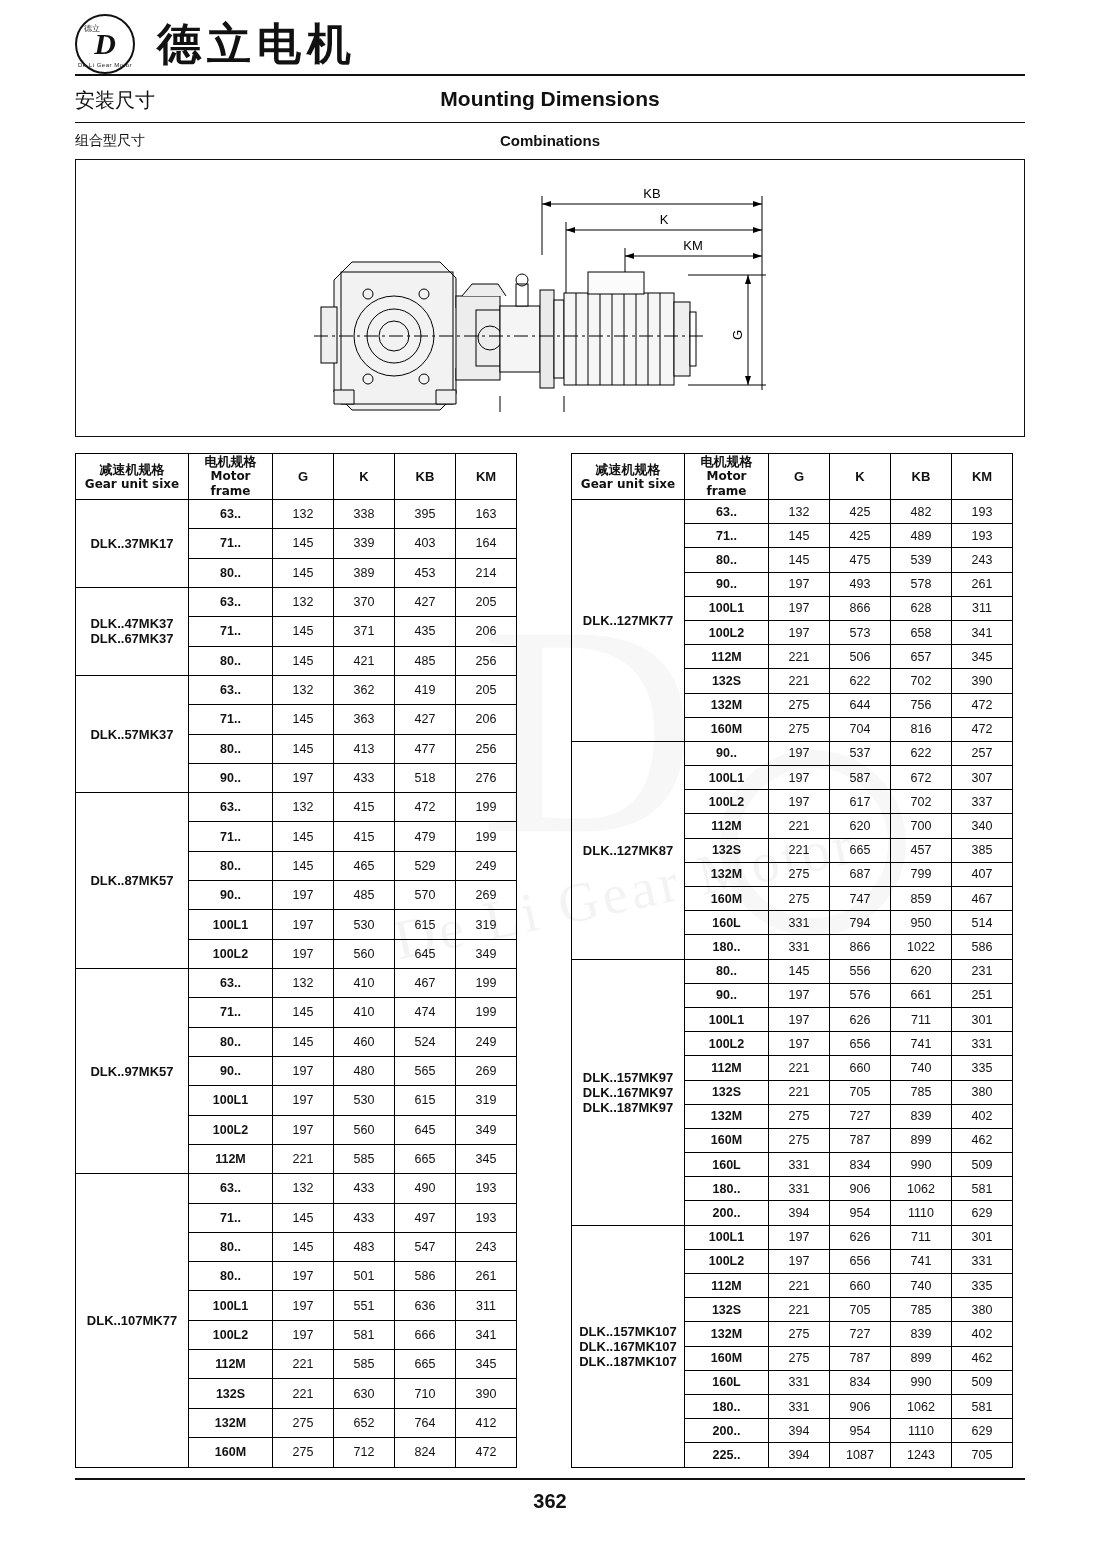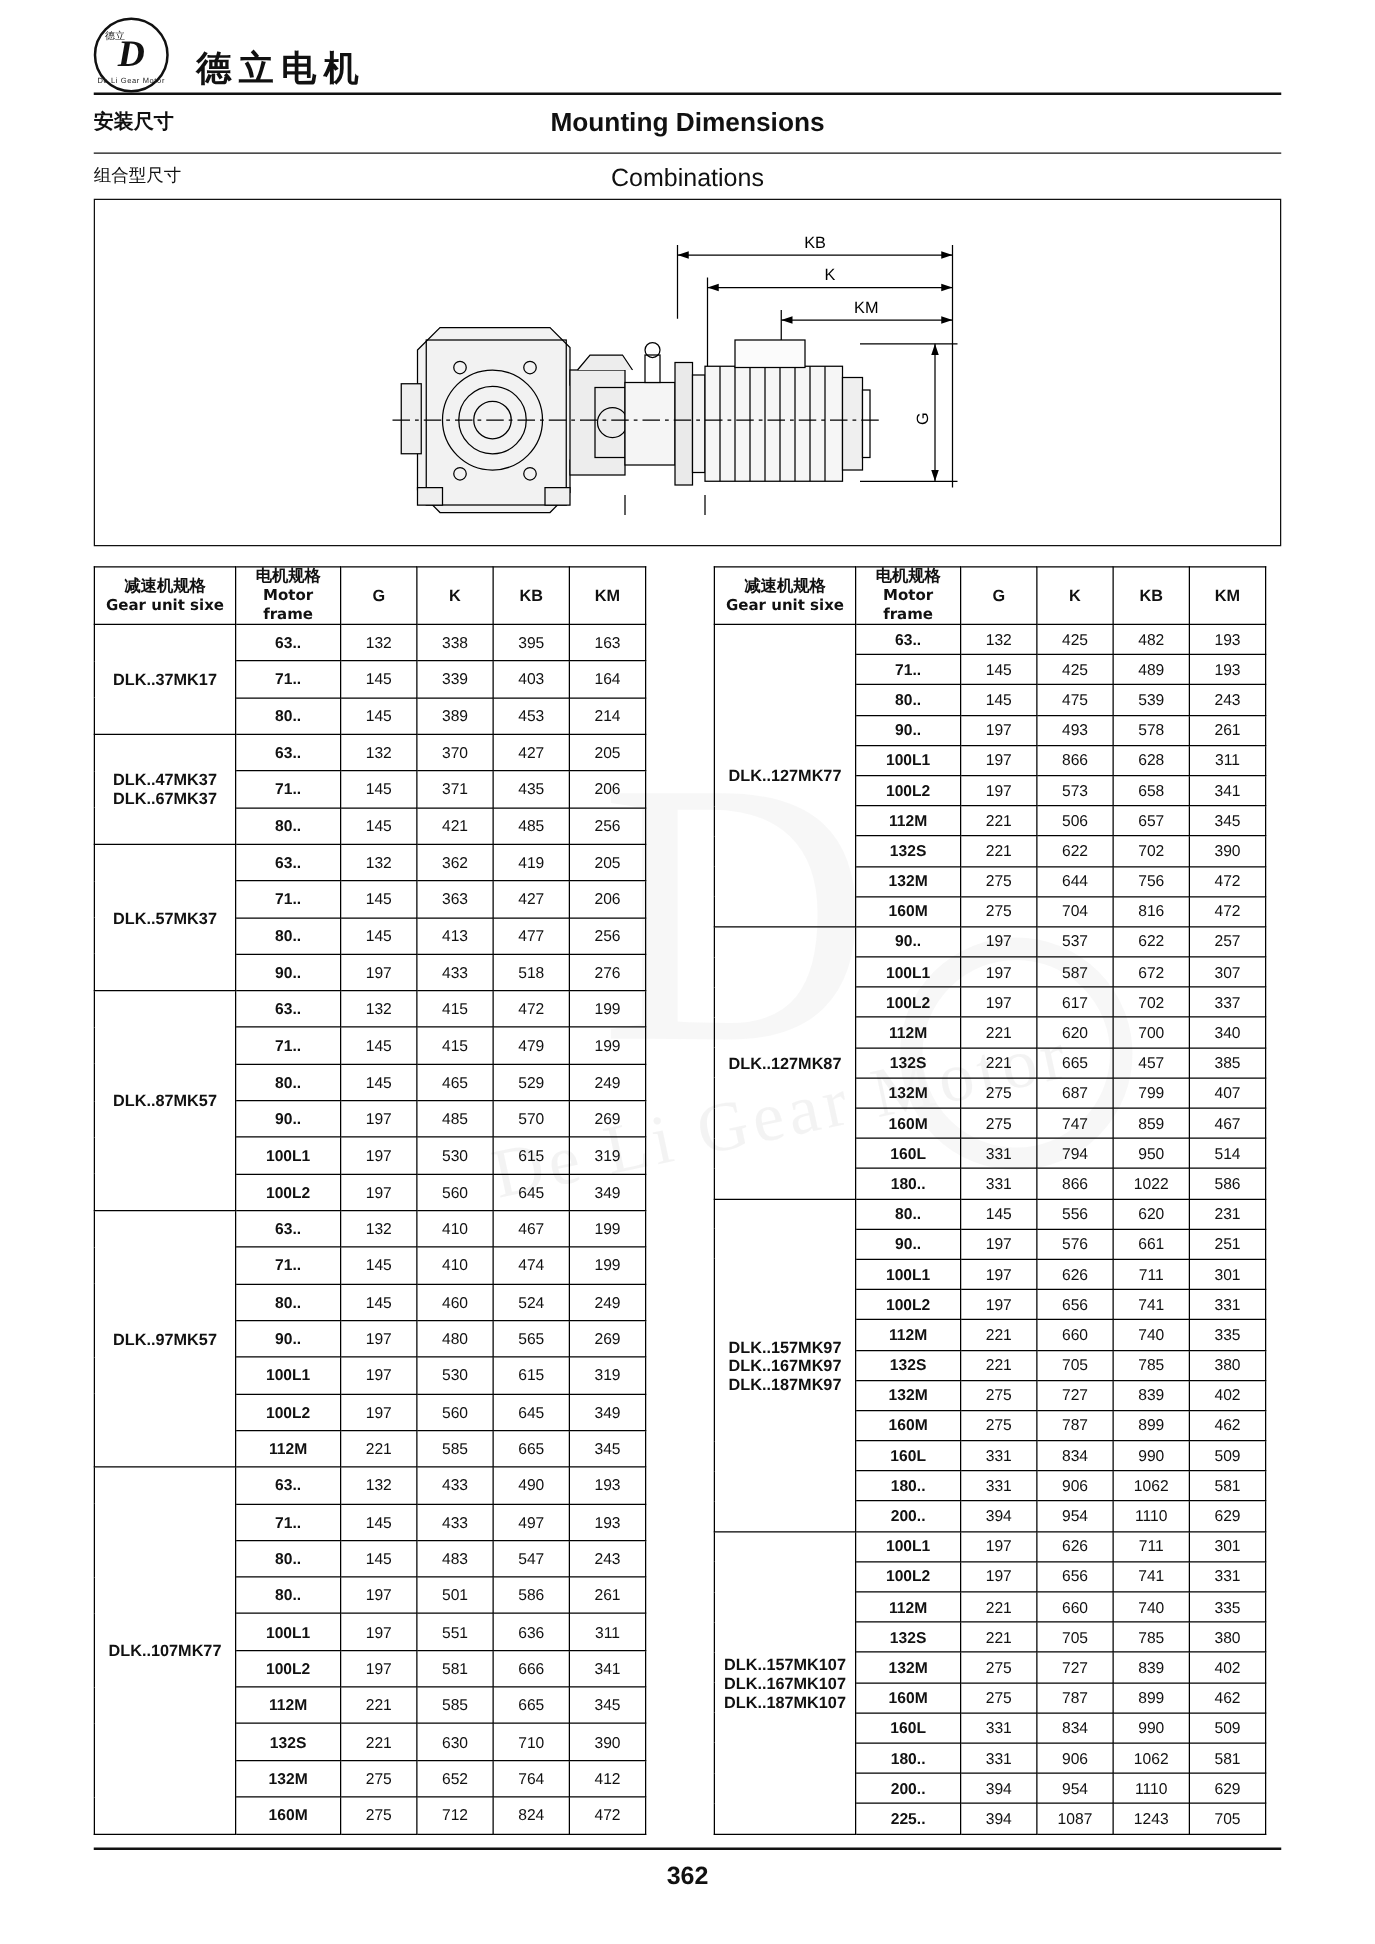--- a/index.html
+++ b/index.html
@@ -46,32 +46,32 @@
   }
   .logo .lg-sub{
     position:absolute;bottom:4px;left:0;right:0;text-align:center;
     font-size:6px;letter-spacing:.5px;color:#222;
   }
   .logo .lg-cn{
     position:absolute;top:8px;left:7px;font-size:8px;line-height:9px;color:#222;
   }
   .brand-cn{
     margin-left:22px;font-family:Liberation Serif, serif;
-    font-size:28px;font-weight:bold;letter-spacing:6px;
+    font-size:44px;font-weight:bold;letter-spacing:6px;
   }
   .rule{border-top:2px solid #111;}
   .rule-thin{border-top:1px solid #111;}
 
   .titlerow{position:relative;height:46px;z-index:2;}
-  .titlerow .cn{position:absolute;left:0;top:11px;font-size:16px;font-weight:bold;font-family:"DejaVu Sans",sans-serif;}
+  .titlerow .cn{position:absolute;left:0;top:11px;font-size:20px;font-weight:normal;font-family:"DejaVu Sans",sans-serif;}
   .titlerow .en{position:absolute;left:0;right:0;top:11px;text-align:center;font-size:21px;font-weight:bold;}
 
   .subrow{position:relative;height:36px;z-index:2;}
   .subrow .cn{position:absolute;left:0;top:9px;font-size:14px;font-family:"DejaVu Sans",sans-serif;}
-  .subrow .en{position:absolute;left:0;right:0;top:9px;text-align:center;font-size:20px;font-weight:normal;}
+  .subrow .en{position:absolute;left:0;right:0;top:9px;text-align:center;font-size:15px;font-weight:bold;}
 
   
   .figbox{
     position:relative;height:278px;border:1px solid #111;box-sizing:border-box;
     z-index:2;background:#fff;
   }
 
   
   .tables{position:relative;margin-top:16px;display:flex;gap:54px;z-index:2;}
   table{border-collapse:collapse;table-layout:fixed;background:transparent;}

